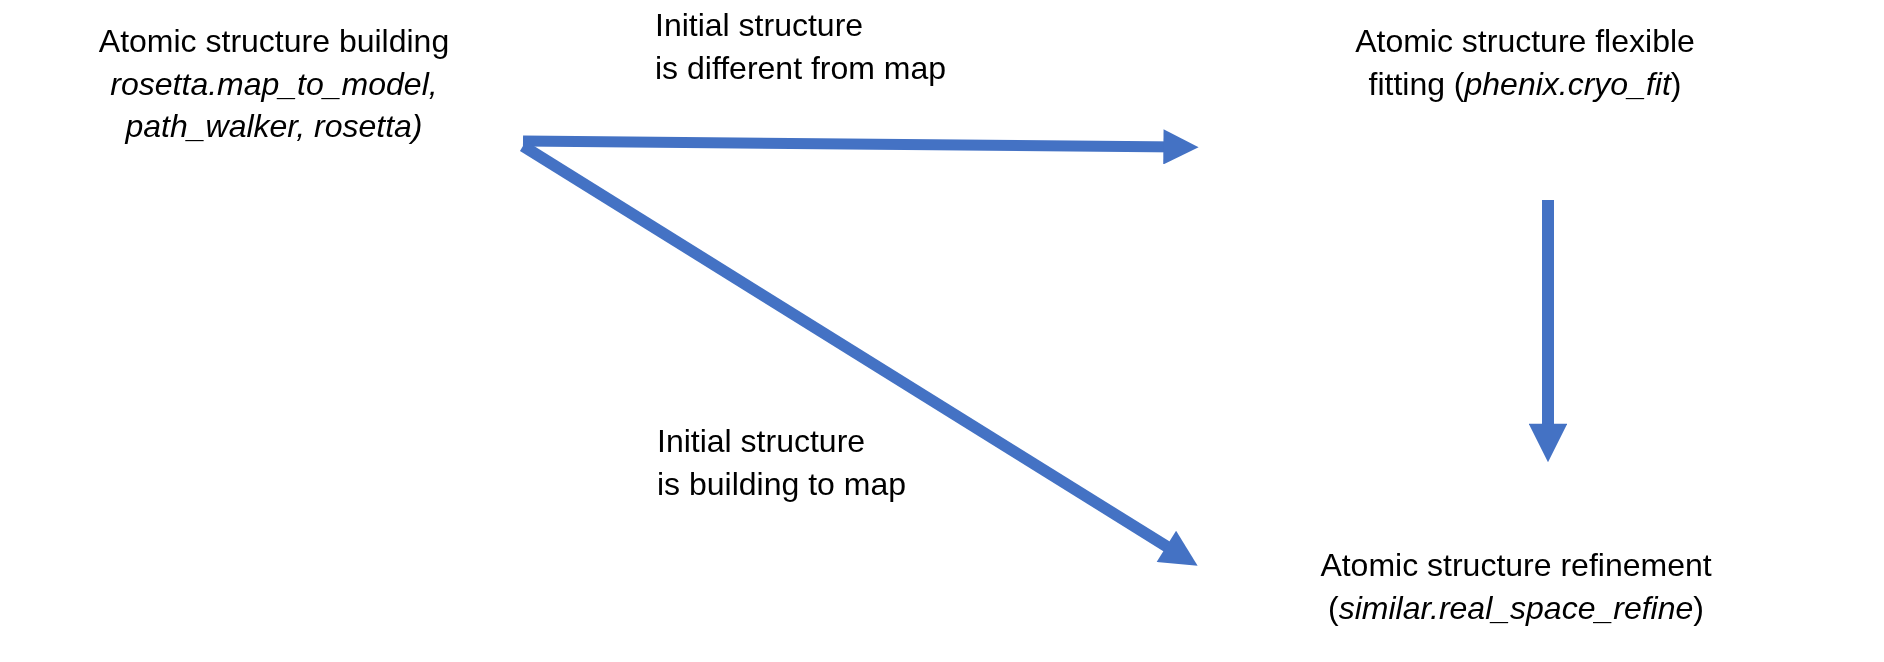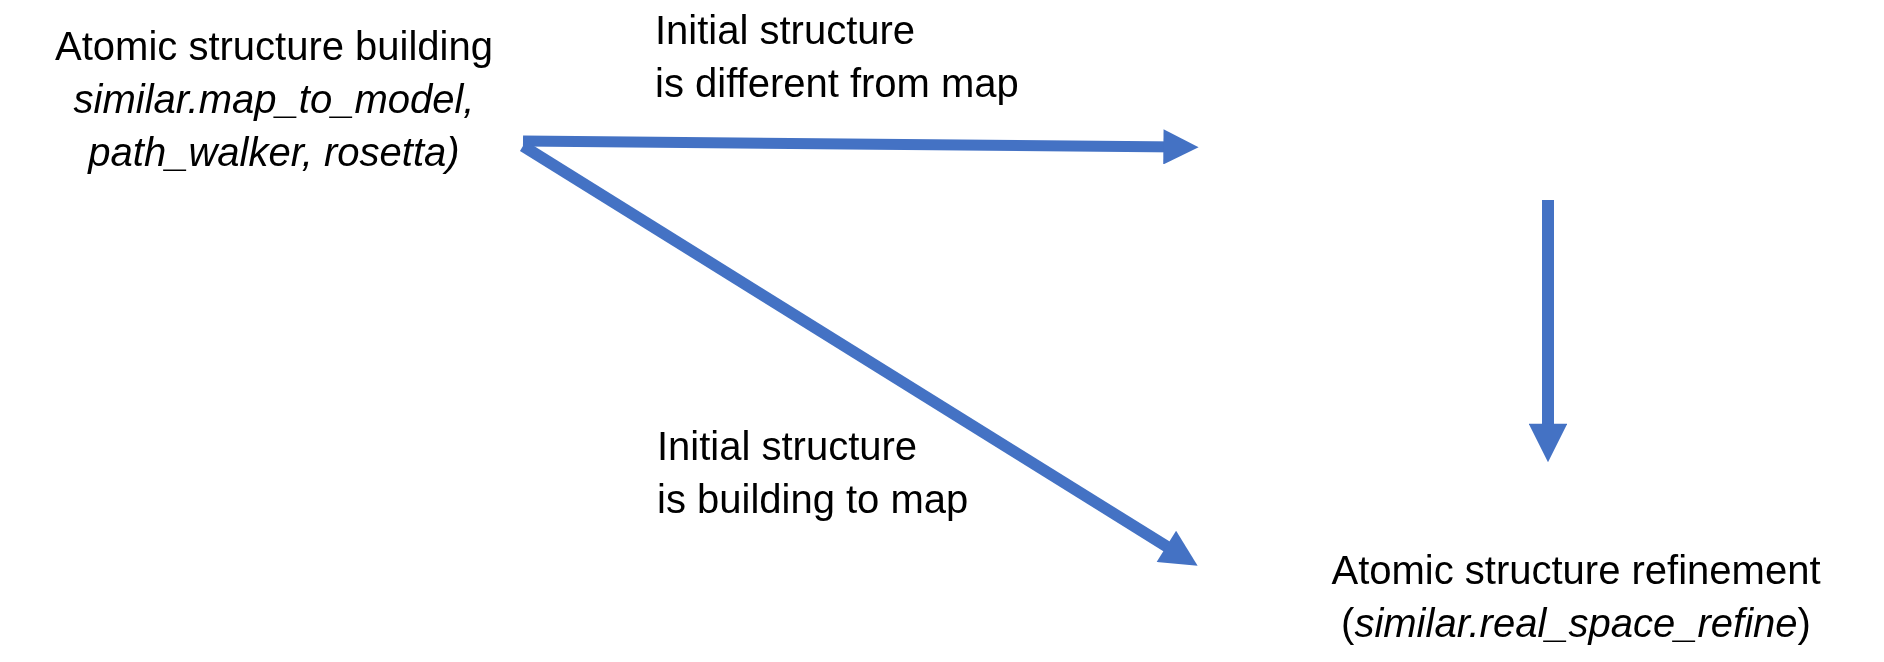--- a/index.html
+++ b/index.html
@@ -21,61 +21,65 @@
     left: 0;
     top: 0;
     width: 1884px;
     height: 662px;
     z-index: 1;
     pointer-events: none;
   }
   .txt {
     position: absolute;
     z-index: 2;
-    font-size: 40px;
+    font-size: 32px;
     line-height: 1.33;
     white-space: nowrap;
   }
   .txt .line { display: block; }
   .it { font-style: italic; }
   .center { text-align: center; }
 
   .node-builder    { left: 0px;    top: 20px;  width: 548px; }
   .caption-diff    { left: 655px;  top: 4px; }
   .node-fitting    { left: 1258px; top: 20px;  width: 534px; }
   .caption-sim     { left: 657px;  top: 420px; }
-  .node-refine     { left: 1302px; top: 544px; width: 548px; }
+  .node-refine     { left: 1242px; top: 544px; width: 548px; }
 </style>
 </head>
 <body>
 
 <div class="canvas" style="background: rgb(255, 255, 255); color: rgb(0, 0, 0);">
 
   <svg class="arrow-layer" width="1884" height="662" viewBox="0 0 1884 662" xmlns="http://www.w3.org/2000/svg">
     <defs>
       <marker id="arrowhead" viewBox="0 0 10 10" refX="5" refY="5" markerWidth="3.5" markerHeight="3.2" orient="auto" markerUnits="strokeWidth">
         <path d="M 0 0 L 10 5 L 0 10 z" fill="#4472C4"></path>
       </marker>
     </defs>
     <line marker-end="url(#arrowhead)" x1="523" y1="141" x2="1181" y2="147" stroke="#4472C4" stroke-width="11"></line>
     <line marker-end="url(#arrowhead)" x1="523" y1="146" x2="1182" y2="556" stroke="#4472C4" stroke-width="11.5"></line>
     <line marker-end="url(#arrowhead)" x1="1548" y1="200" x2="1548" y2="443" stroke="#4472C4" stroke-width="12"></line>
   </svg>
 
   <div class="txt center node-builder">
     <span class="line">Atomic structure building</span>
-    <span class="line it">similar.map_to_model,</span>
+    <span class="line it">rosetta.map_to_model,</span>
     <span class="line it">path_walker, rosetta)</span>
   </div>
 
   <div class="txt caption-diff">
     <span class="line">Initial structure</span>
     <span class="line">is different from map</span>
   </div>
 
+  <div class="txt center node-fitting">
+    <span class="line">Atomic structure flexible</span>
+    <span class="line"><span>fitting (</span><span class="it">phenix.cryo_fit</span><span>)</span></span>
+  </div>
 
   <div class="txt caption-sim">
     <span class="line">Initial structure</span>
     <span class="line">is building to map</span>
   </div>
 
   <div class="txt center node-refine">
     <span class="line">Atomic structure refinement</span>
     <span class="line"><span>(</span><span class="it">similar.real_space_refine</span><span>)</span></span>
   </div>

